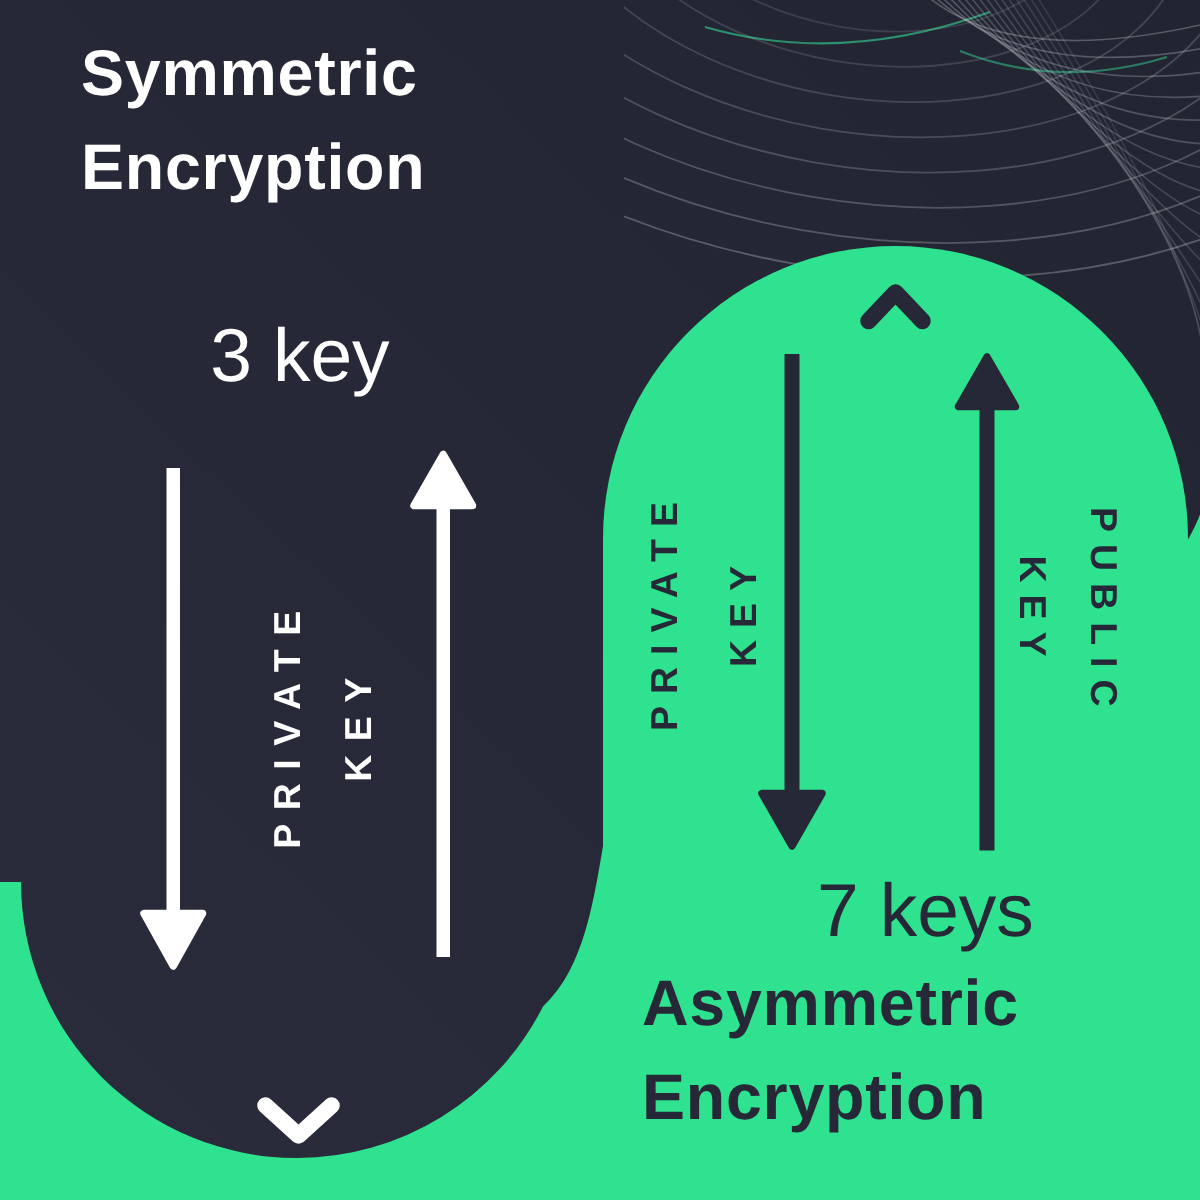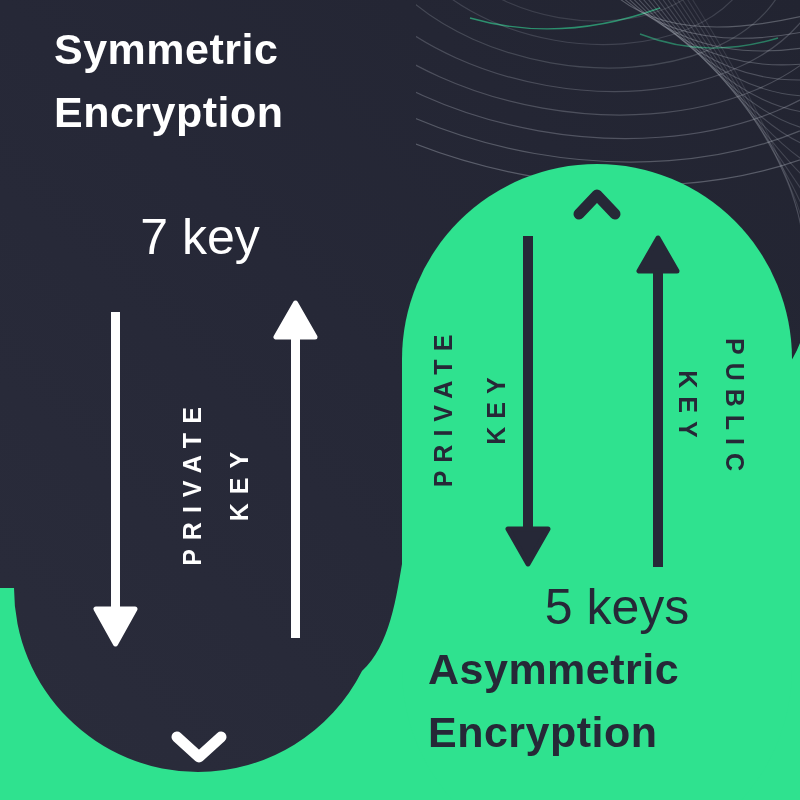--- a/index.html
+++ b/index.html
@@ -136,37 +136,37 @@
       <rect x="653" y="267" width="10" height="300" style="fill:var(--dark)"></rect>
       <path d="M 639,271 L 677,271 L 658,238 Z" style="fill:var(--dark);stroke:var(--dark)" stroke-width="5" stroke-linejoin="round"></path>
     </g>
   </svg>
 
   <div class="txt title sym-title">
     <span>Symmetric</span>
     <span>Encryption</span>
   </div>
 
-  <div class="txt keycount one-key">7 key</div>
+  <div class="txt keycount one-key">3 key</div>
 
   <div class="rotlabel lbl-sym">
     <span>PRIVATE</span>
     <span>KEY</span>
   </div>
 
   <div class="rotlabel lbl-private">
     <span>PRIVATE</span>
     <span>KEY</span>
   </div>
 
   <div class="rotlabel lbl-public">
     <span>PUBLIC</span>
     <span>KEY</span>
   </div>
 
-  <div class="txt keycount two-keys">5 keys</div>
+  <div class="txt keycount two-keys">7 keys</div>
 
   <div class="txt title asym-title">
     <span>Asymmetric</span>
     <span>Encryption</span>
   </div>
 
 </div>
 
 </body></html>

